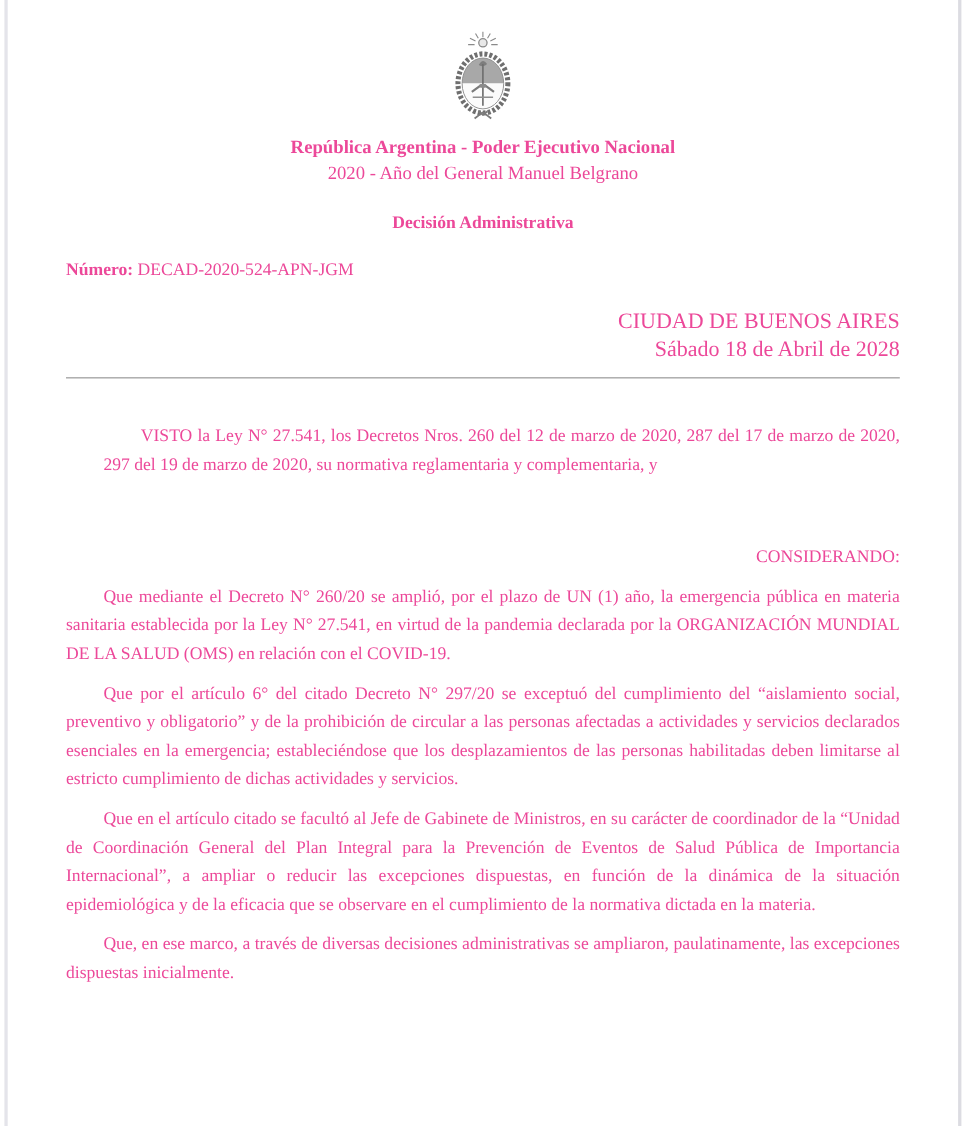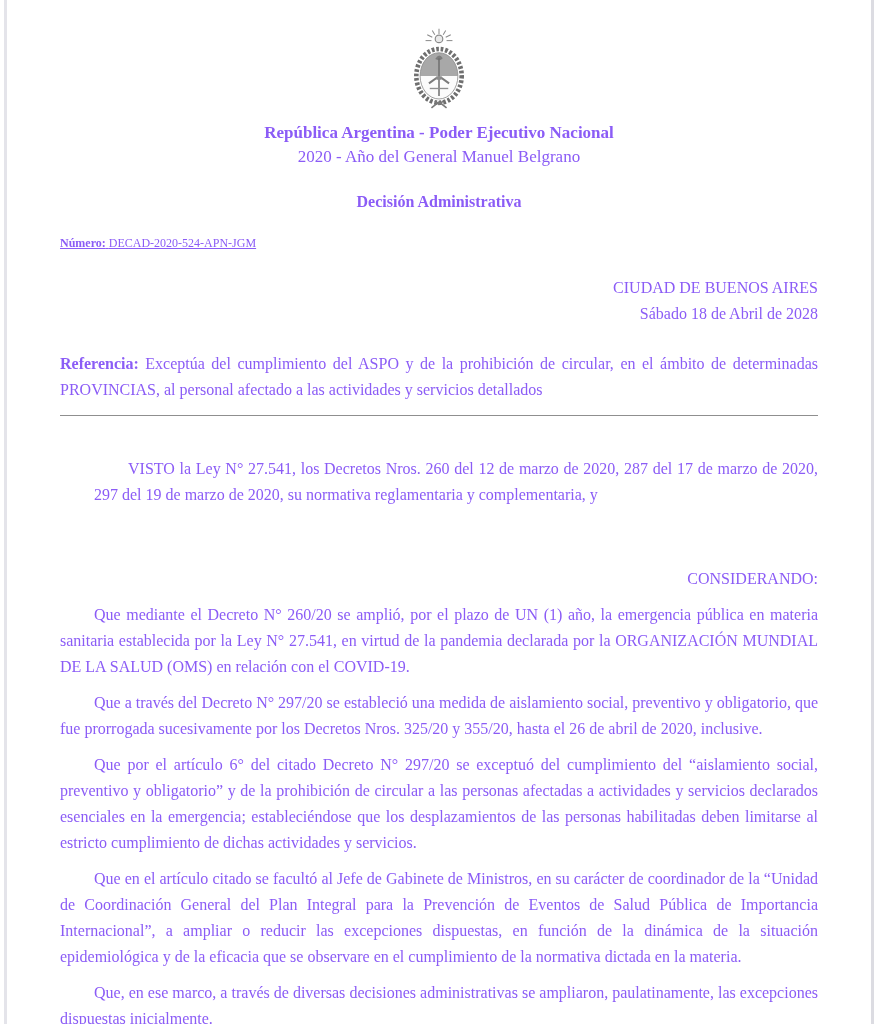--- a/index.html
+++ b/index.html
@@ -1,21 +1,21 @@
 <!DOCTYPE html>
 <html><head>
 <meta charset="utf-8">
 <style>
   html,body{margin:0;padding:0;background:#ffffff;}
   .page{
     position:relative;
     width:877px;height:1024px;
     background:#ffffff;
     font-family:"Liberation Serif","DejaVu Serif",serif;
-    color:#8b5cf6;
+    color:#ec4899;
     overflow:hidden;
     box-sizing:border-box;
   }
   .edge{position:absolute;top:0;bottom:0;}
   .edge.left{left:4px;width:3px;background:#e4e4ea;}
   .edge.right{right:3px;width:3px;background:#dcdce2;}
   .content{
     position:relative;
     box-sizing:border-box;
     width:100%;height:100%;
@@ -24,23 +24,23 @@
   .coat{width:86px;margin:0 auto;text-align:center;}
   .org-line{
     text-align:center;font-weight:bold;font-size:17px;line-height:22px;margin-top:6px;
   }
   .year-line{
     text-align:center;font-size:17px;line-height:22px;margin-top:2px;
   }
   .doc-type{
     text-align:center;font-weight:bold;font-size:16px;line-height:20px;margin-top:24px;
   }
-  .numero{font-size:12px;margin-top:24px;text-decoration:underline;}
+  .numero{font-size:16px;margin-top:24px;}
   .numero .lbl{font-weight:bold;}
-  .place-date{text-align:right;font-size:16px;line-height:26px;margin-top:24px;}
+  .place-date{text-align:right;font-size:20px;line-height:26px;margin-top:24px;}
   .referencia{
     font-size:16px;line-height:26px;margin-top:24px;text-align:justify;
   }
   .referencia .lbl{font-weight:bold;}
   .rule{
     border:0;border-top:1.5px solid #8f8f8f;margin:12px 0 0 0;
   }
   .bodytext{font-size:16px;line-height:26px;text-align:justify;}
   p.bp{margin:10px 0 0 0;text-indent:34px;}
   p.visto{margin-top:40px;margin-left:34px;}
@@ -95,32 +95,27 @@
     <div class="numero">
       <span class="lbl">Número:</span>
       <span> DECAD-2020-524-APN-JGM</span>
     </div>
 
     <div class="place-date">
       <div>CIUDAD DE BUENOS AIRES</div>
       <div>Sábado 18 de Abril de 2028</div>
     </div>
 
-    <div class="referencia">
-      <span class="lbl">Referencia:</span>
-      <span> Exceptúa del cumplimiento del ASPO y de la prohibición de circular, en el ámbito de determinadas PROVINCIAS, al personal afectado a las actividades y servicios detallados</span>
-    </div>
 
     <hr class="rule">
 
     <div class="bodytext">
       <p class="bp visto">VISTO la Ley N° 27.541, los Decretos Nros. 260 del 12 de marzo de 2020, 287 del 17 de marzo de 2020, 297 del 19 de marzo de 2020, su normativa reglamentaria y complementaria, y</p>
       <p class="bp considerando">CONSIDERANDO:</p>
       <p class="bp">Que mediante el Decreto N° 260/20 se amplió, por el plazo de UN (1) año, la emergencia pública en materia sanitaria establecida por la Ley N° 27.541, en virtud de la pandemia declarada por la ORGANIZACIÓN MUNDIAL DE LA SALUD (OMS) en relación con el COVID-19.</p>
-      <p class="bp">Que a través del Decreto N° 297/20 se estableció una medida de aislamiento social, preventivo y obligatorio, que fue prorrogada sucesivamente por los Decretos Nros. 325/20 y 355/20, hasta el 26 de abril de 2020, inclusive.</p>
       <p class="bp">Que por el artículo 6° del citado Decreto N° 297/20 se exceptuó del cumplimiento del “aislamiento social, preventivo y obligatorio” y de la prohibición de circular a las personas afectadas a actividades y servicios declarados esenciales en la emergencia; estableciéndose que los desplazamientos de las personas habilitadas deben limitarse al estricto cumplimiento de dichas actividades y servicios.</p>
       <p class="bp">Que en el artículo citado se facultó al Jefe de Gabinete de Ministros, en su carácter de coordinador de la “Unidad de Coordinación General del Plan Integral para la Prevención de Eventos de Salud Pública de Importancia Internacional”, a ampliar o reducir las excepciones dispuestas, en función de la dinámica de la situación epidemiológica y de la eficacia que se observare en el cumplimiento de la normativa dictada en la materia.</p>
       <p class="bp">Que, en ese marco, a través de diversas decisiones administrativas se ampliaron, paulatinamente, las excepciones dispuestas inicialmente.</p>
 
     </div>
 
   </div>
 </div>
 
 </body></html>

